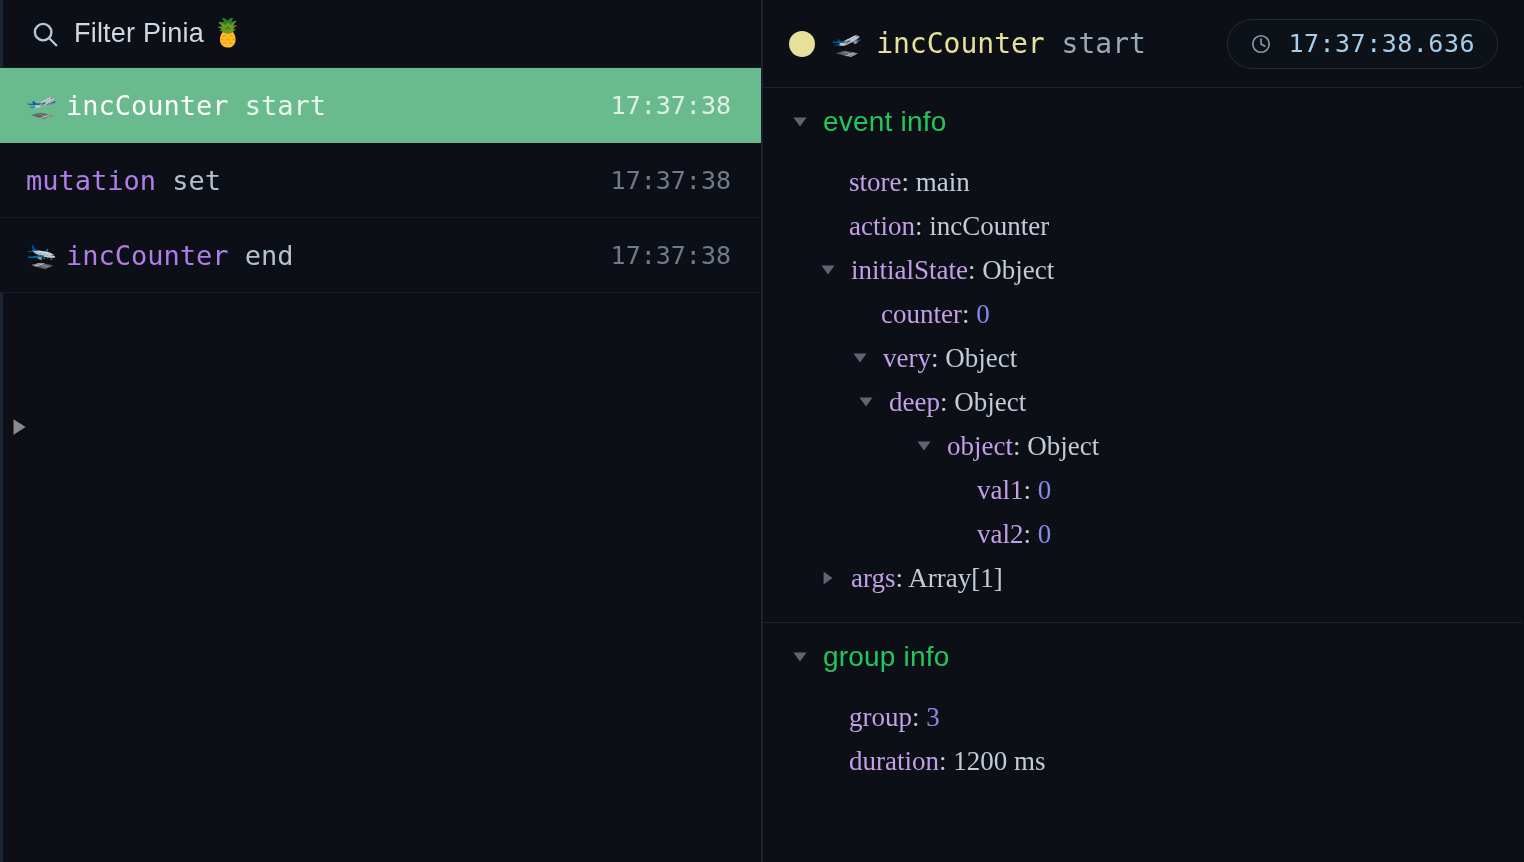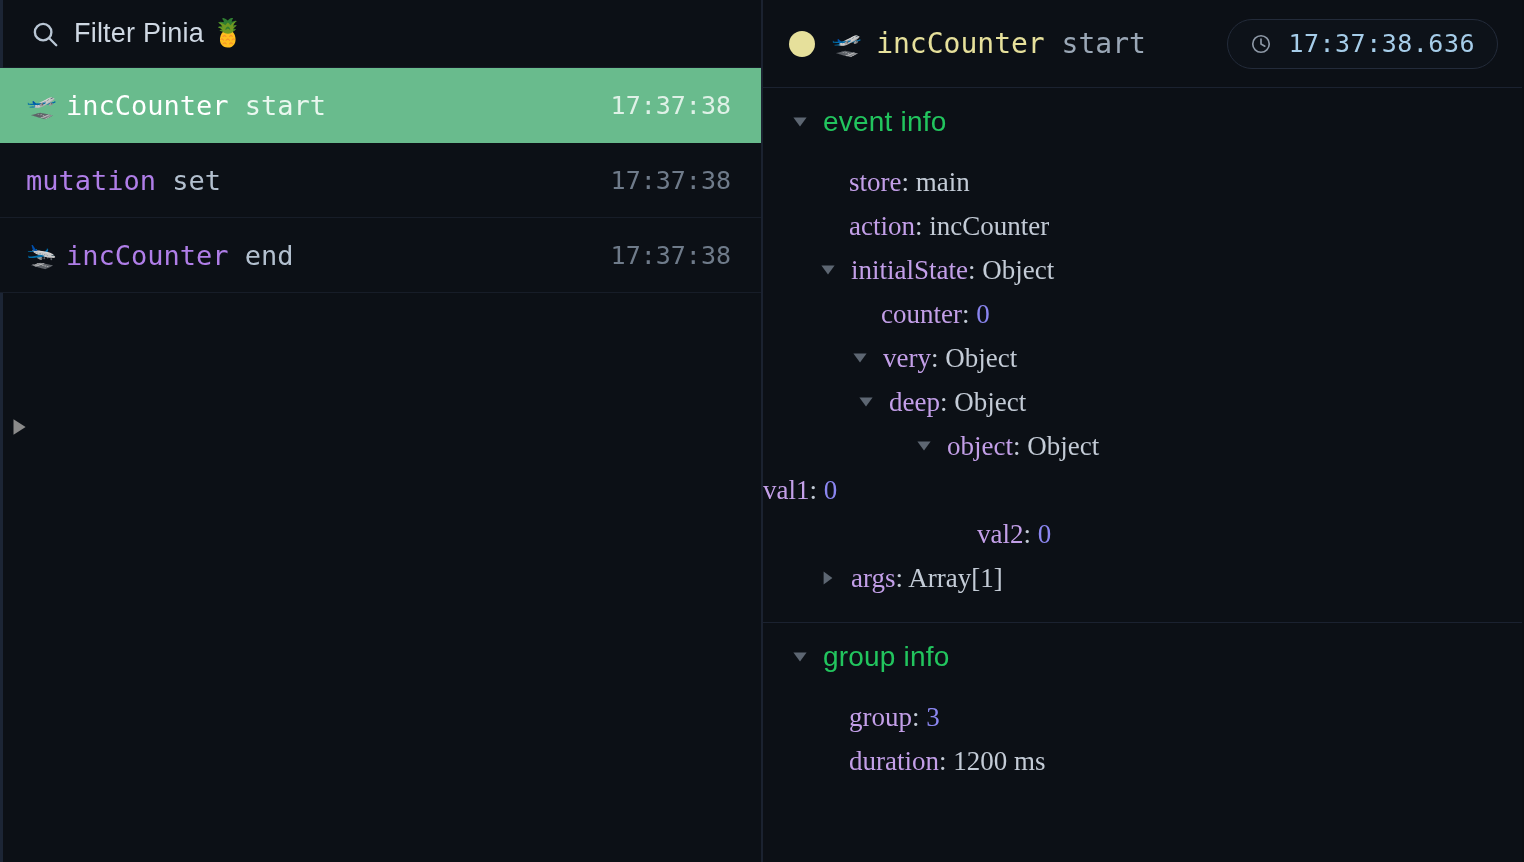--- a/index.html
+++ b/index.html
@@ -345,21 +345,21 @@
 
         <div class="prop-row expandable" style="padding-left:150px">
           <span class="caret">
             <svg viewBox="0 0 20 20" width="22" height="22">
               <polygon points="4,6 16,6 10,14" fill="#5d6672"></polygon>
             </svg>
           </span>
           <span class="prop-text"><span class="prop-key">object</span><span class="prop-val">: </span><span class="prop-val">Object</span></span>
         </div>
 
-        <div class="prop-row" style="">
+        <div class="prop-row" style="padding-left:214px">
           <span class="prop-text"><span class="prop-key">val1</span><span class="prop-val">: </span><span class="prop-val num">0</span></span>
         </div>
 
         <div class="prop-row" style="padding-left:214px">
           <span class="prop-text"><span class="prop-key">val2</span><span class="prop-val">: </span><span class="prop-val num">0</span></span>
         </div>
 
         <div class="prop-row expandable" style="padding-left:54px">
           <span class="caret">
             <svg viewBox="0 0 20 20" width="22" height="22">

